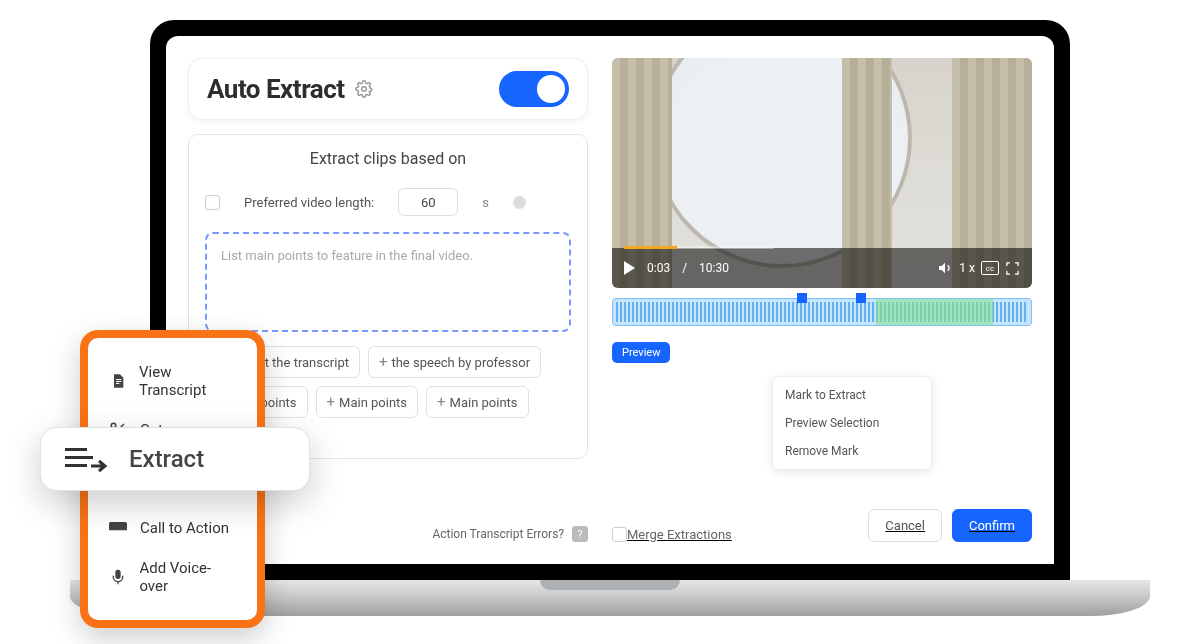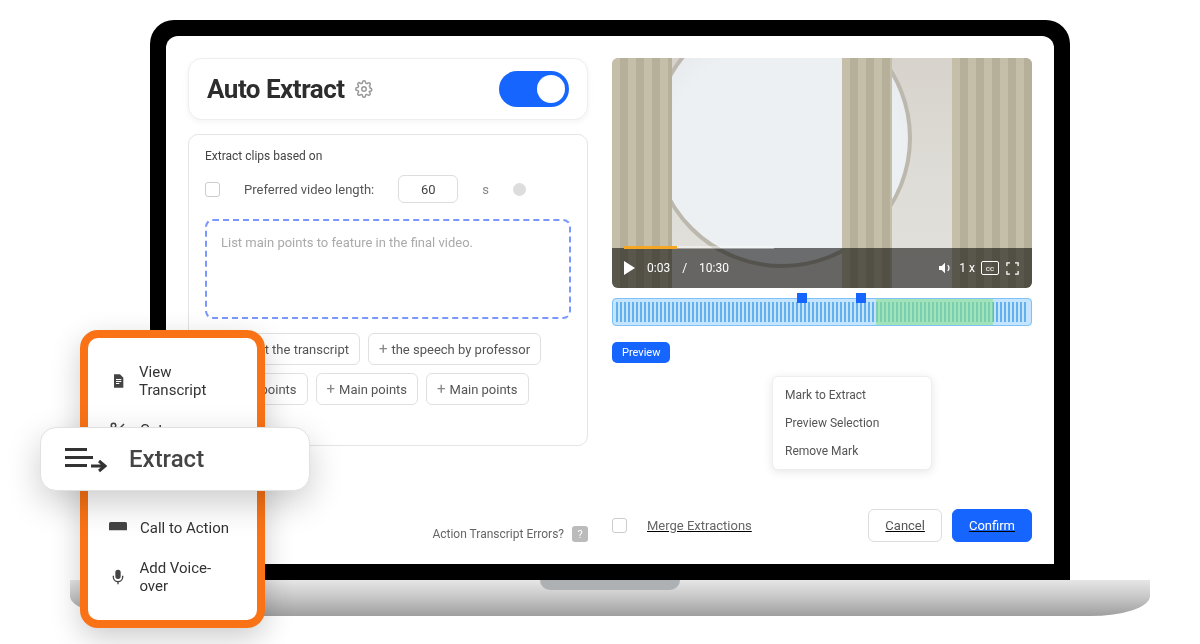--- a/index.html
+++ b/index.html
@@ -73,21 +73,21 @@
   border-radius: 50%;
   top: 4px; right: 4px;
 }
 
 .extract-box {
   margin-top: 14px;
   border: 1px solid #e4e4e4;
   border-radius: 10px;
   padding: 14px 16px 20px;
 }
-.extract-heading { text-align: left; font-size: 12px; color: #444; margin-bottom: 12px; }
+.extract-heading { text-align: center; font-size: 16px; color: #444; margin-bottom: 20px; }
 .length-row { display: flex; align-items: center; gap: 24px; font-size: 13px; color: #555; margin-bottom: 16px; }
 .checkbox {
   width: 15px; height: 15px;
   border: 1.5px solid #ccc;
   border-radius: 3px;
 }
 .len-input {
   width: 60px; height: 28px;
   border: 1px solid #ddd;
   border-radius: 6px;
@@ -261,22 +261,22 @@
   box-shadow: 0 2px 10px rgba(0,0,0,0.1);
   font-size: 12px;
   color: #555;
   padding: 4px 0;
 }
 .context-menu div { padding: 7px 12px; }
 
 .right-bottom {
   margin-top: auto;
   display: flex;
-  align-items: center;
-  gap: 20px;
+  align-items: flex-end;
+  gap: 0;
   font-size: 13px;
   color: #666;
 }
 .btn {
   padding: 8px 16px;
   border-radius: 6px;
   font-size: 13px;
   border: 1px solid #ddd;
   background: #fff;
   color: #555;

